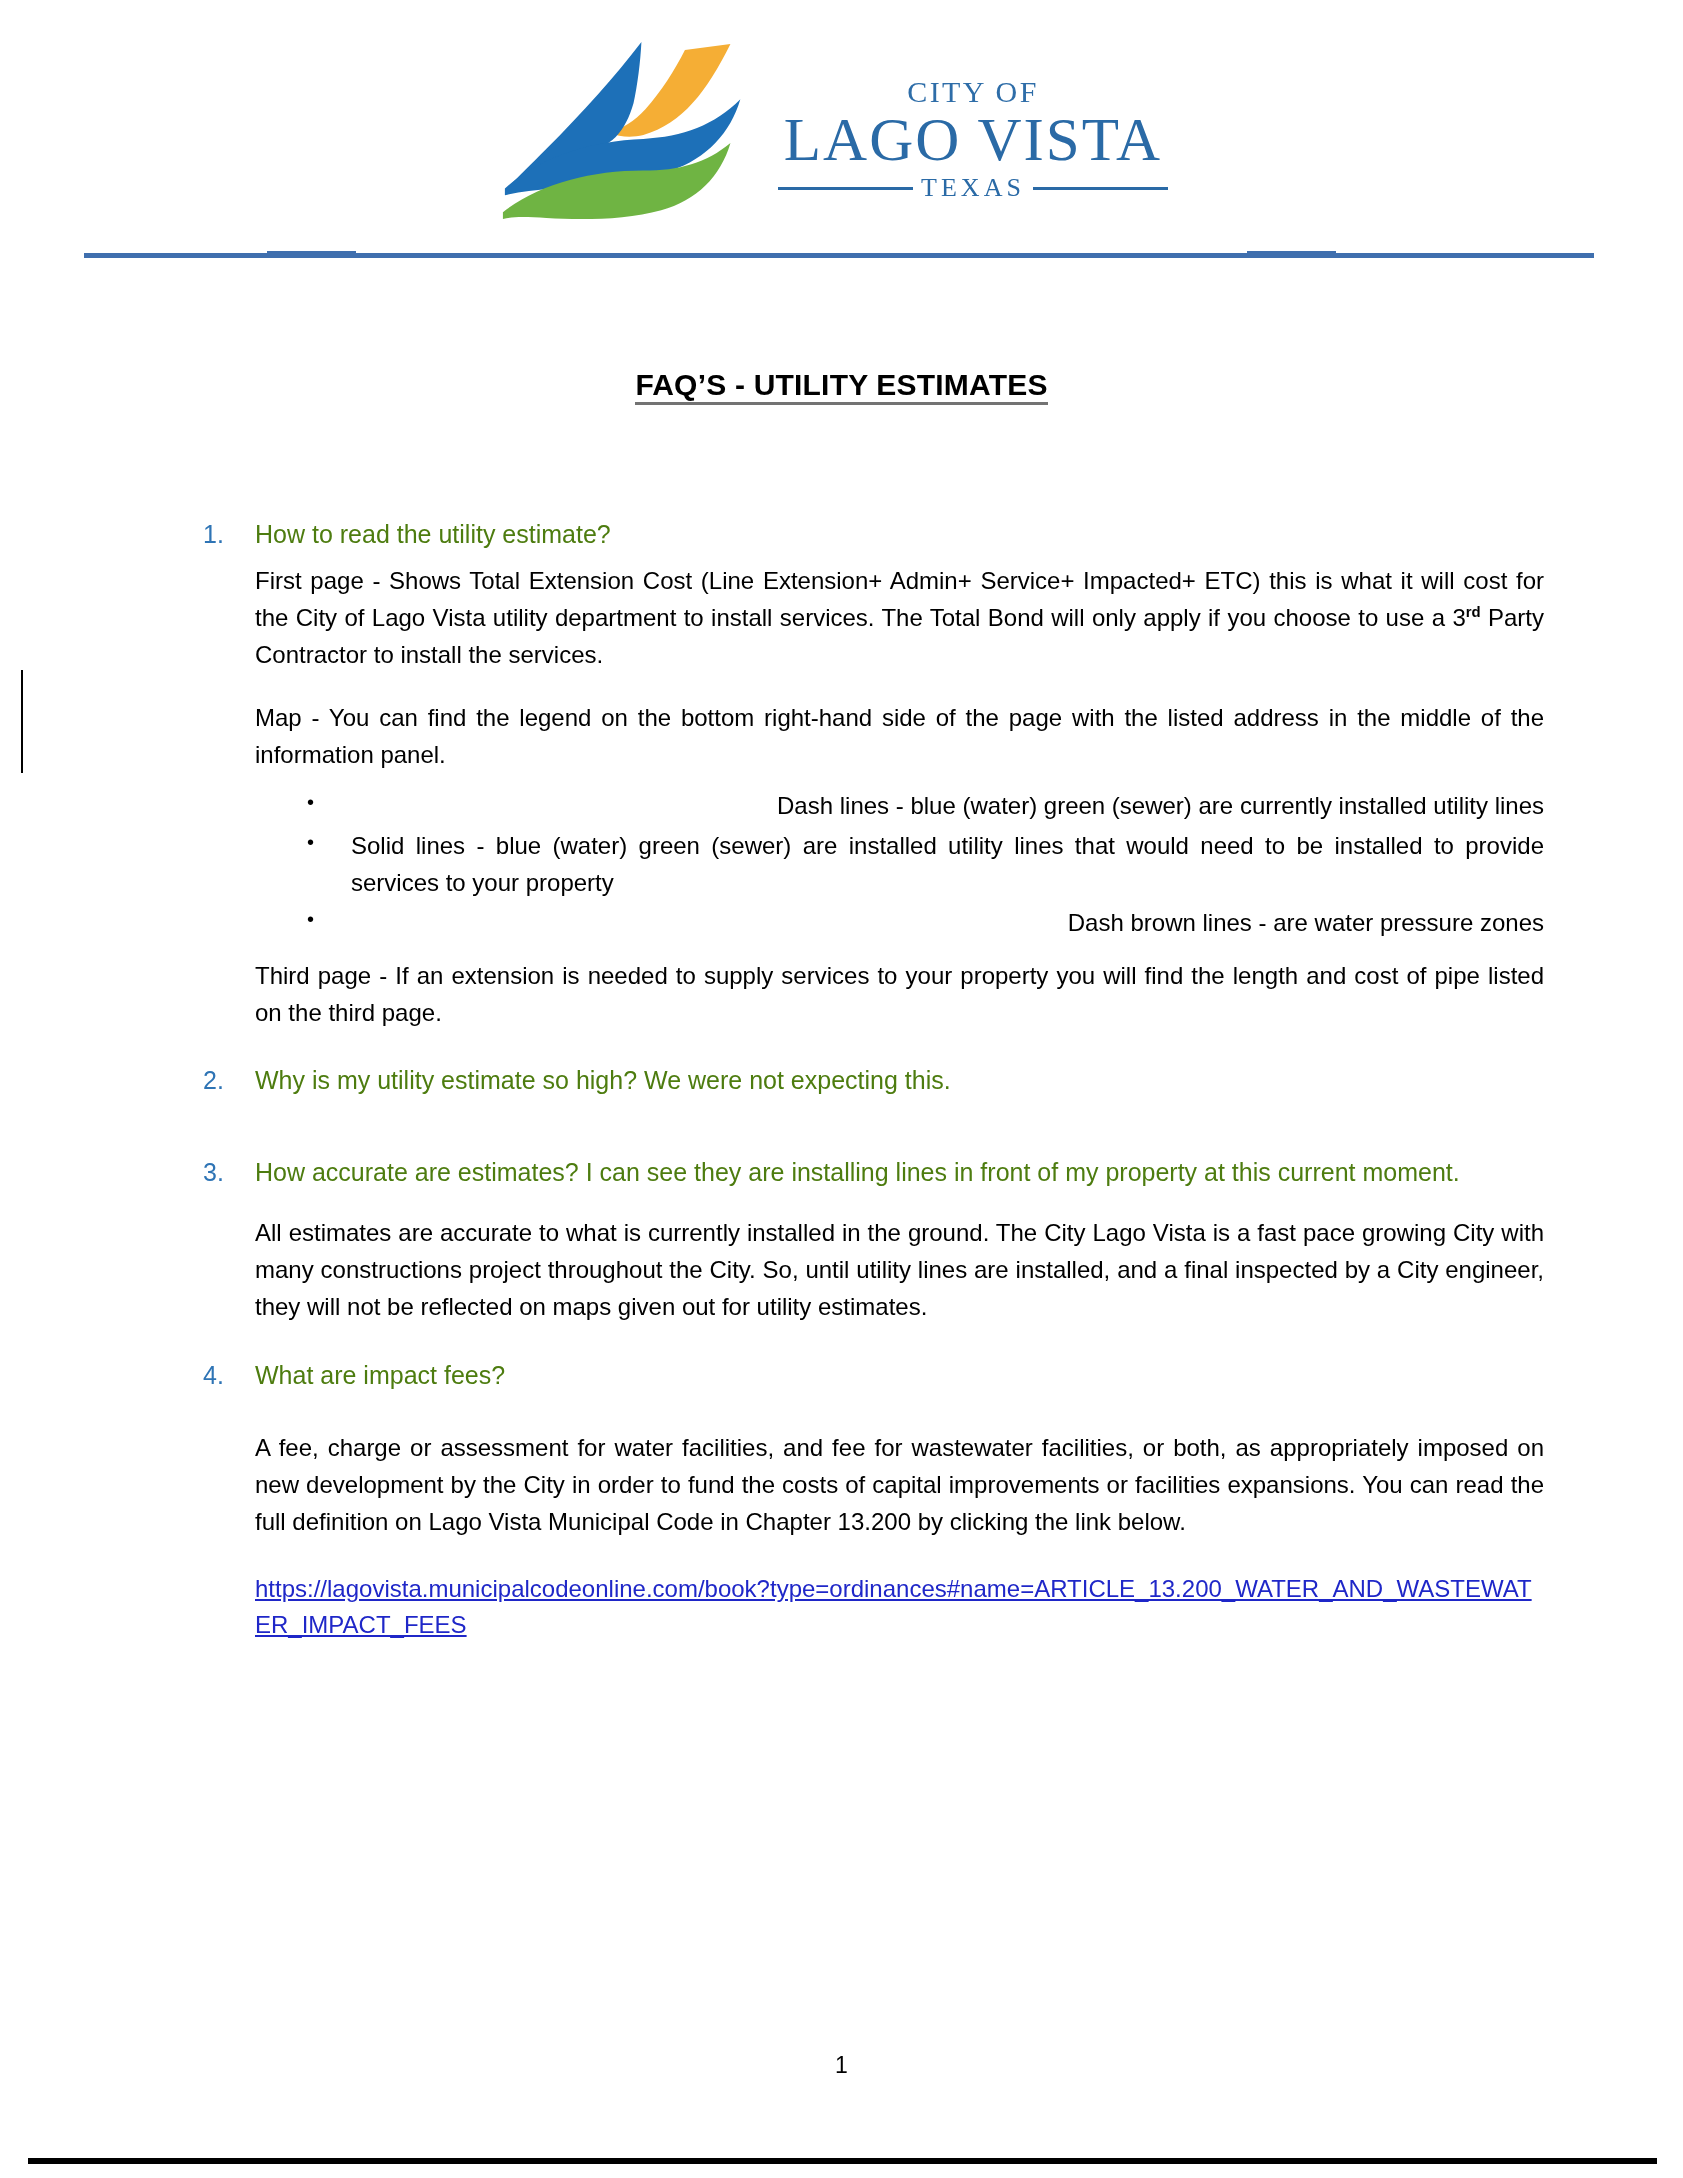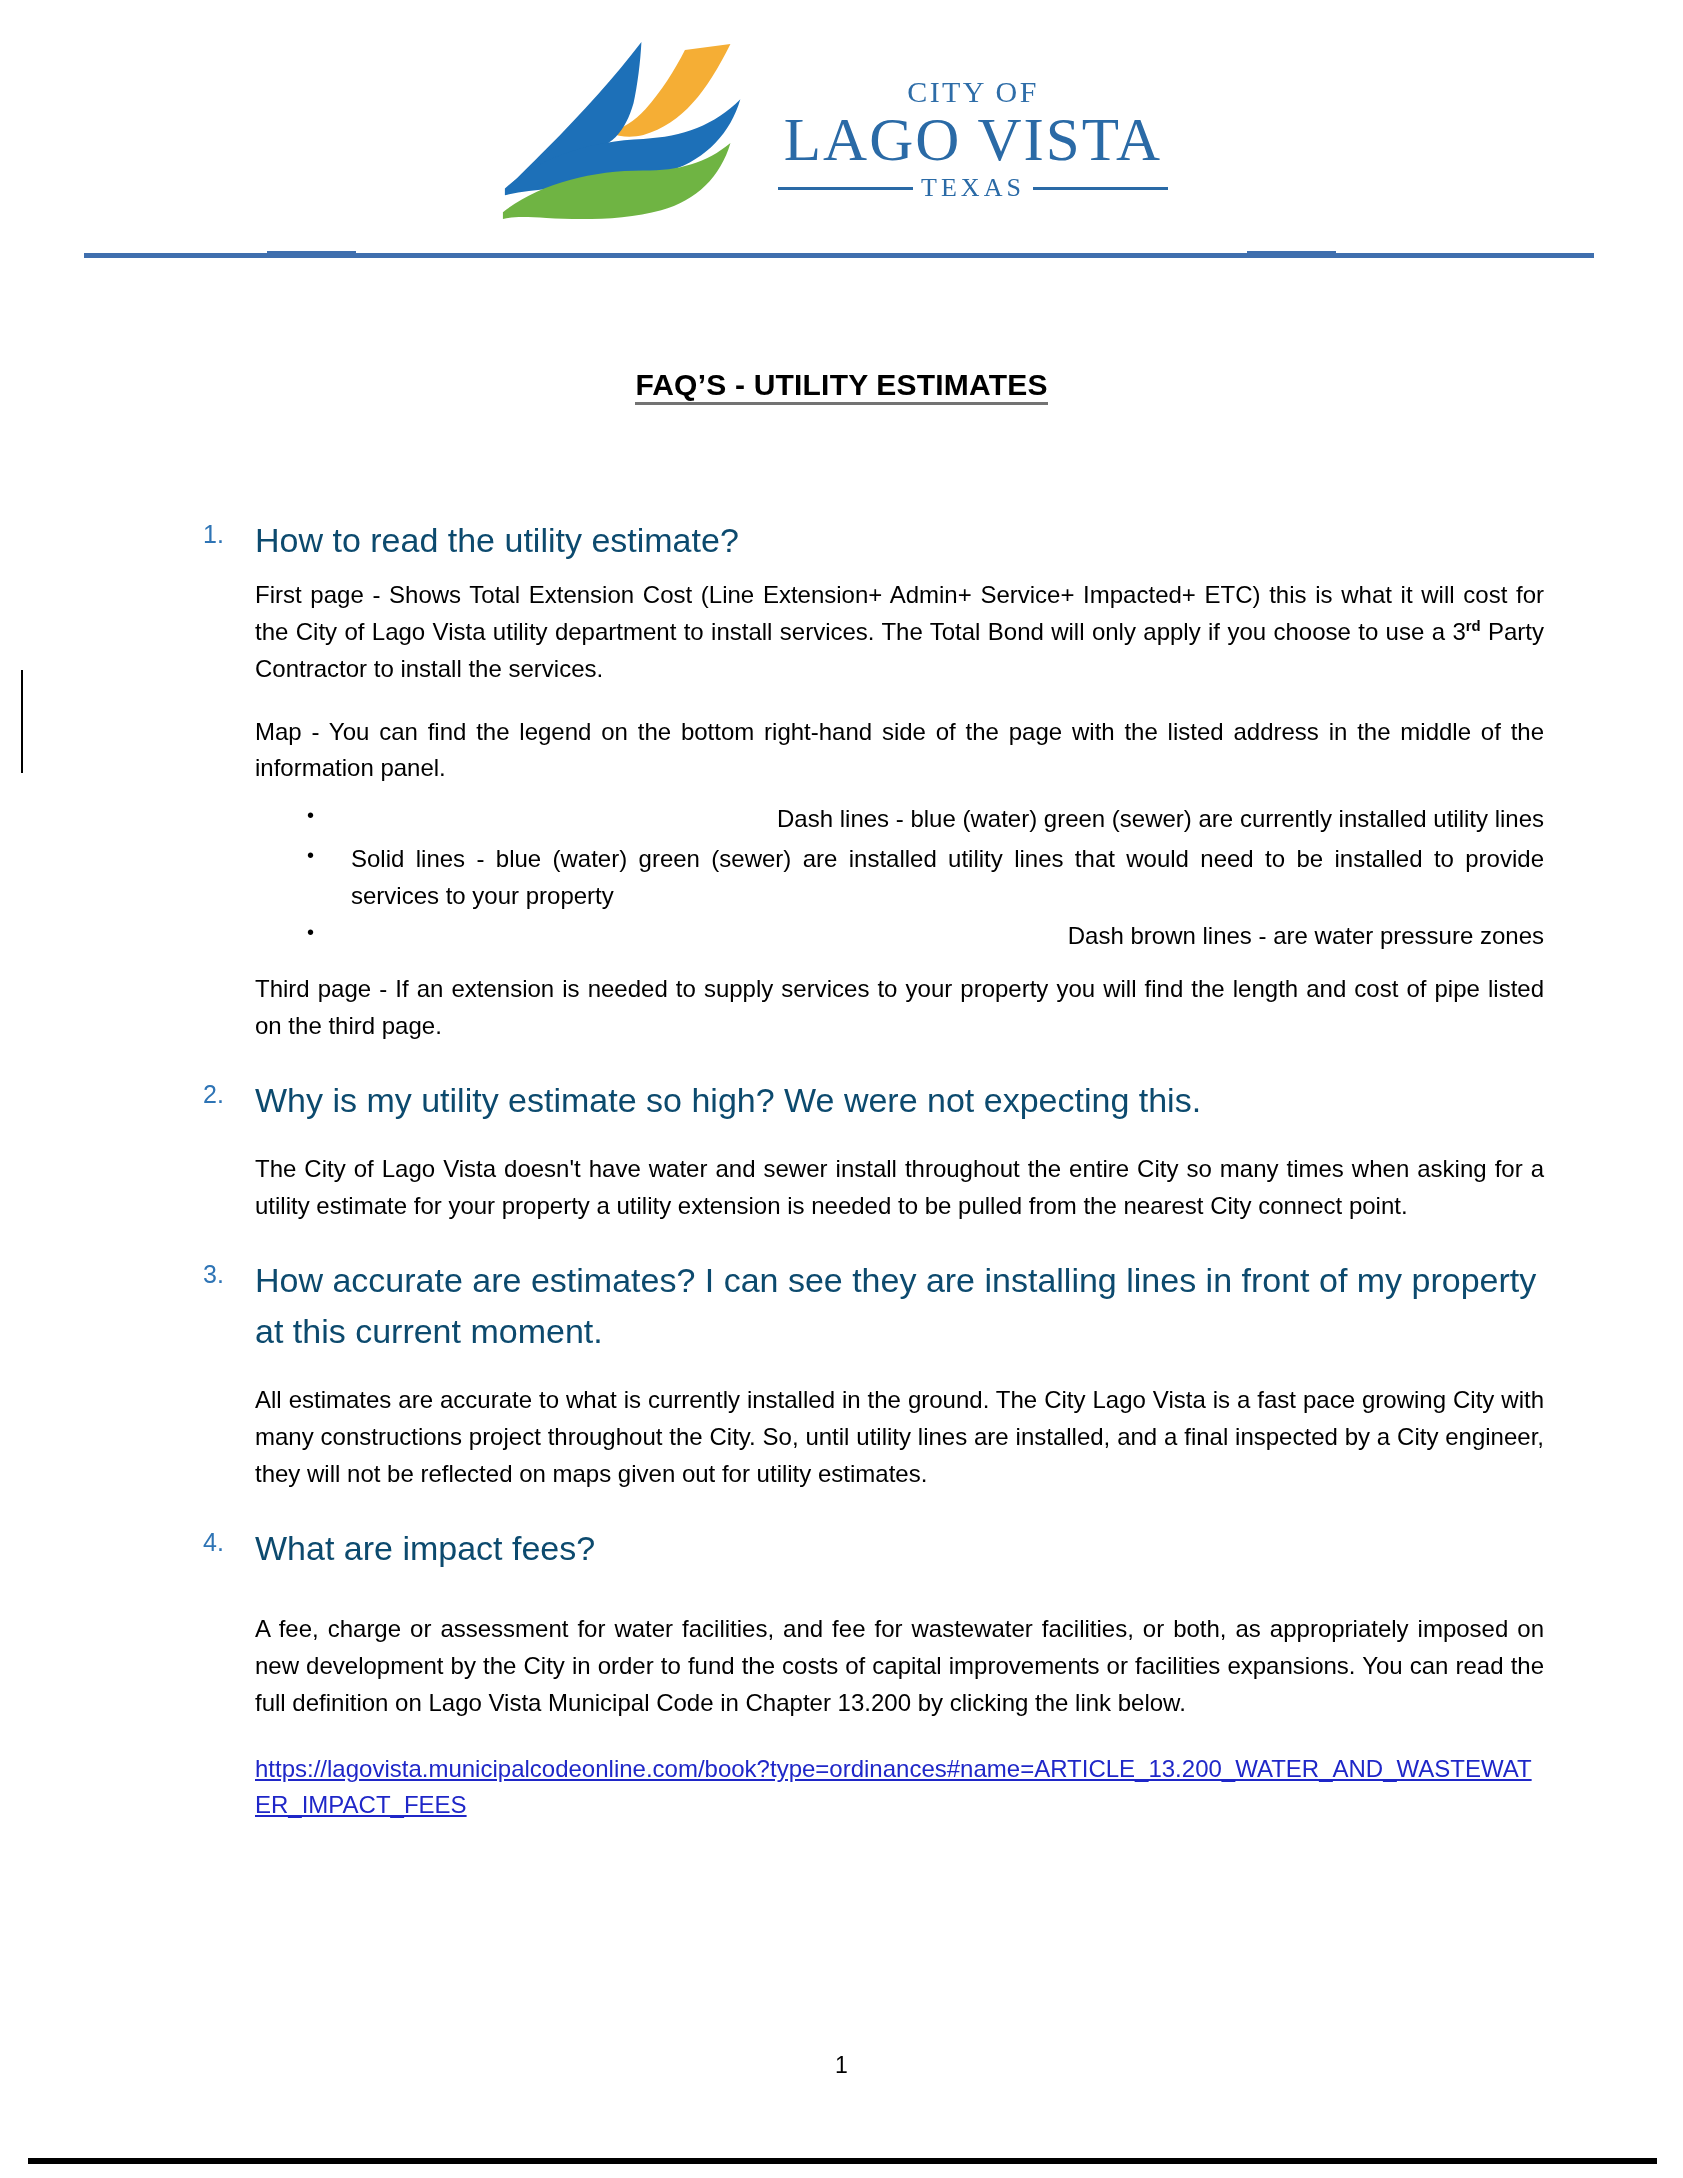--- a/index.html
+++ b/index.html
@@ -121,22 +121,22 @@
     padding: 0;
     counter-reset: faqnum;
   }
   ol.faq-list > li {
     position: relative;
     counter-increment: faqnum;
     margin: 0 0 30px 0;
   }
   ol.faq-list > li:last-child { margin-bottom: 4px; }
   .q-head {
-    color: #0c4a6e;
-    font-size: 34px;
+    color: #4d7c0f;
+    font-size: 25px;
     line-height: 1.52;
     position: relative;
     padding-left: 52px;
     margin-bottom: 10px;
   }
   .q-head::before {
     content: counter(faqnum) ".";
     position: absolute;
     left: 0;
     top: 0;
@@ -277,23 +277,20 @@
         <li class="nojust">Dash brown lines -  are water pressure zones</li>
       </ul>
       <div class="answer">
         <p>Third page -  If an extension is needed to supply services to your property you will find the length and cost of pipe listed on the third page.</p>
       </div>
     </li>
 
     <li>
       <div class="q-head">Why is my utility estimate so high? We were not expecting this.</div>
       <div class="spacer-sm"></div>
-      <div class="answer">
-        <p>The City of Lago Vista doesn't have water and sewer install throughout the entire City so many times when asking for a utility estimate for your property a utility extension is needed to be pulled from the nearest City connect point.</p>
-      </div>
     </li>
 
     <li>
       <div class="q-head">How accurate are estimates? I can see they are installing lines in front of my property at this current moment.</div>
       <div class="spacer-sm"></div>
       <div class="answer">
         <p>All estimates are accurate to what is currently installed in the ground. The City Lago Vista is a fast pace growing City with many constructions project throughout the City. So, until utility lines are installed, and a final inspected by a City engineer, they will not be reflected on maps given out for utility estimates.</p>
       </div>
     </li>
 

